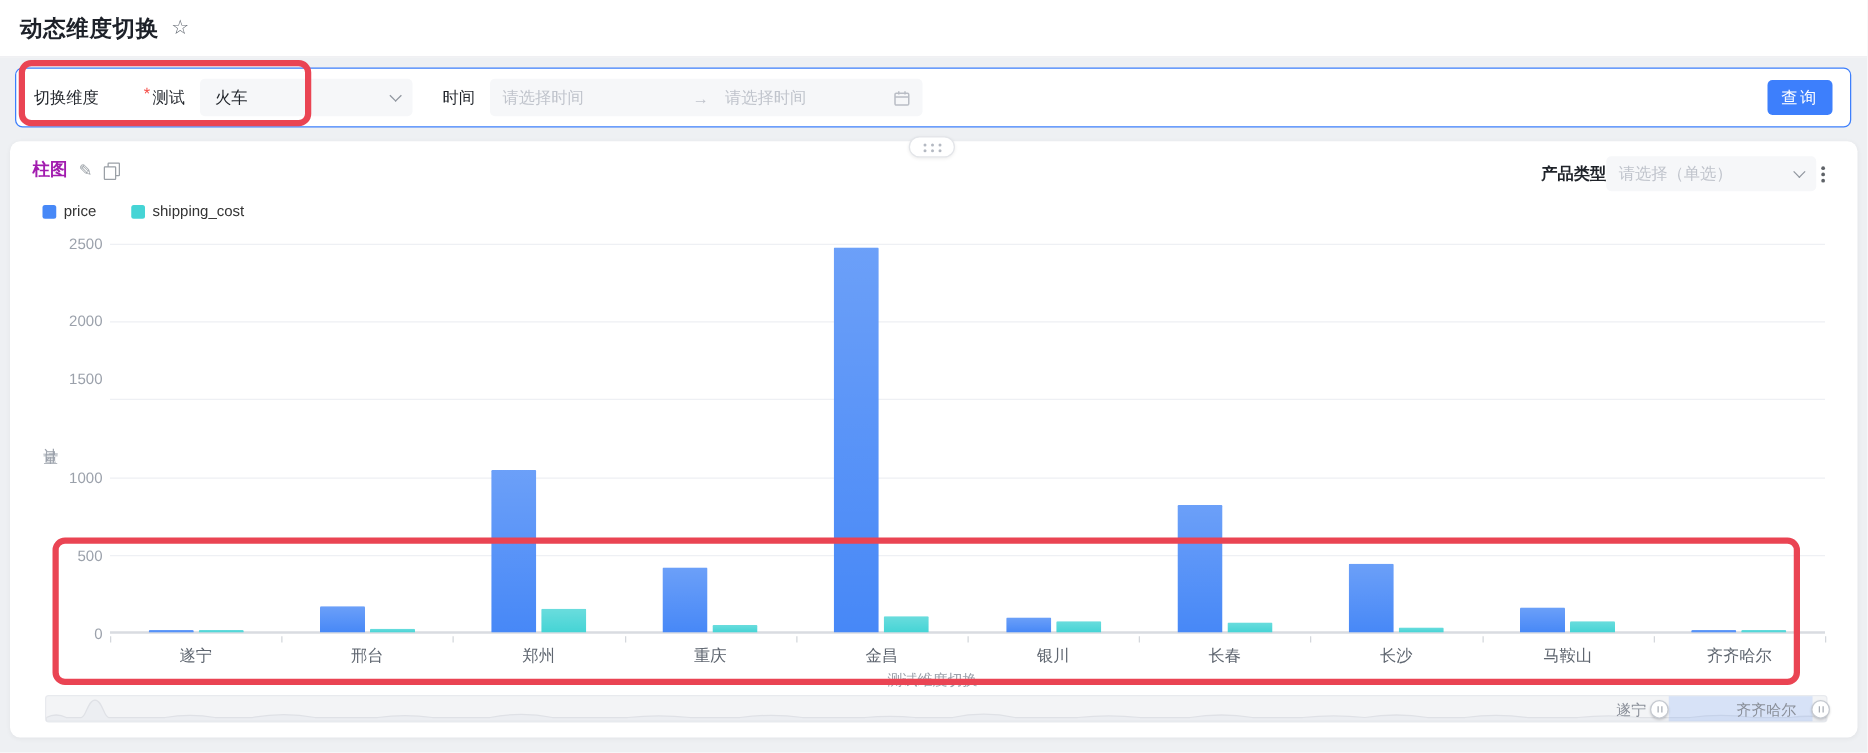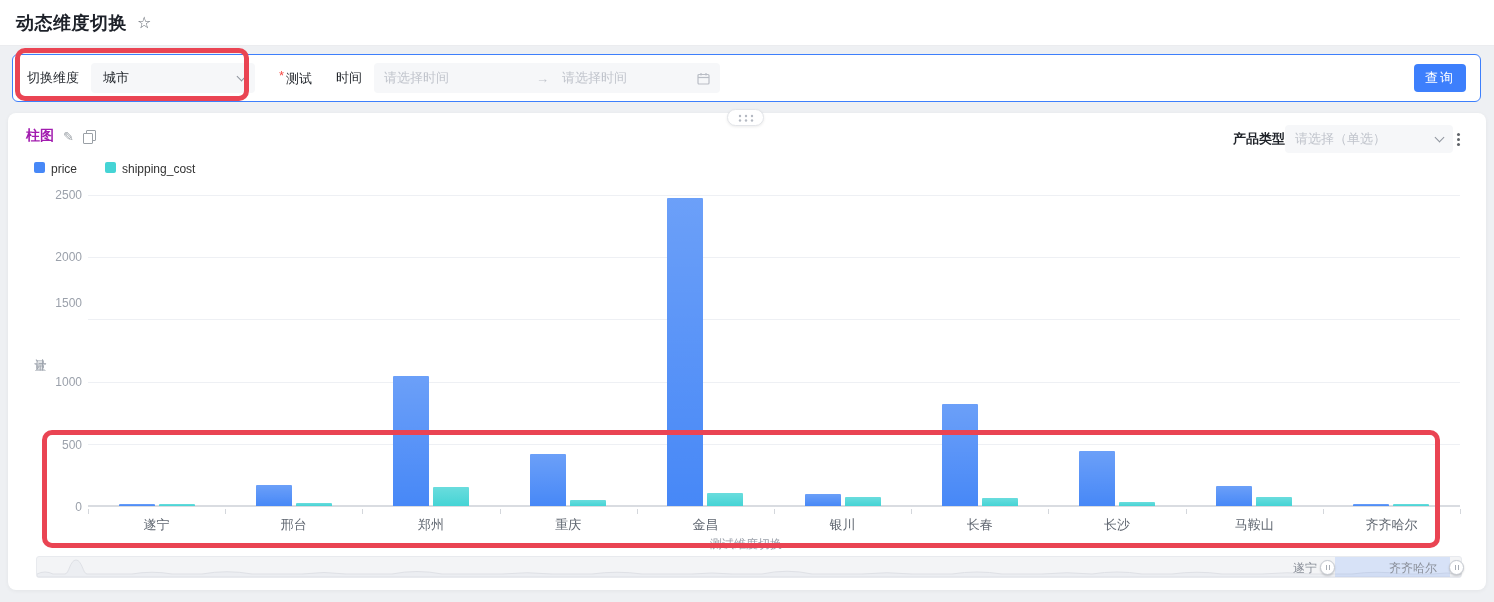--- a/index.html
+++ b/index.html
@@ -44,21 +44,21 @@
     border:1.2px solid #9aa0a6;border-radius:1px;}
   .icon-copy::before{content:"";position:absolute;left:0;top:3px;width:8px;height:9px;
     border:1.2px solid #9aa0a6;border-radius:1px;background:#fff;z-index:1;}
   .panel-controls{position:absolute;right:22px;top:12px;display:flex;align-items:center;gap:0;}
   .pc-label{font-size:13px;font-weight:bold;color:#1f2329;}
   .pc-select{width:168px;height:28px;background:#f6f7f9;border-radius:4px;display:flex;align-items:center;
     justify-content:space-between;padding:0 10px;font-size:13px;color:#c0c4cc;cursor:pointer;}
   .kebab{width:3px;height:3px;border-radius:50%;background:#5f6368;margin:0 4px;
     box-shadow:0 -5px 0 #5f6368,0 5px 0 #5f6368;cursor:pointer;}
   .legend{position:absolute;left:26px;top:49px;display:flex;gap:28px;}
-  .legend-item{display:flex;cursor:pointer;}
+  .legend-item{display:flex;align-items:center;cursor:pointer;}
   .swatch{width:11px;height:11px;border-radius:2px;margin-right:6px;}
   .legend-text{font-size:12px;color:#333;}
   
   .plot-wrap{position:absolute;left:80px;top:82px;width:1372px;height:312px;}
   .axis-line{position:absolute;left:0;right:0;bottom:0;height:2px;background:#d9dce1;}
   .gridline{position:absolute;left:0;right:0;height:1px;background:#eef0f4;}
   .bar{position:absolute;bottom:1px;width:36px;border-radius:1px 1px 0 0;
     background-image:linear-gradient(rgba(255,255,255,.2),rgba(255,255,255,0));}
   .xtick{position:absolute;bottom:-7px;width:1px;height:5px;background:#d4d7dc;}
   .y-axis-labels{position:absolute;left:24px;top:82px;width:50px;height:312px;}
@@ -86,27 +86,27 @@
 </head>
 <body>
 
 <div class="title-bar">
   <span class="page-title">动态维度切换</span>
   <span class="star">☆</span>
 </div>
 
 <div class="filter-panel">
   <span class="f-label" style="margin-right:12px">切换维度</span>
-  <div class="select" style="width:164px">
-    <span>城市</span>
-    <span class="chev"></span>
-  </div>
   <span style="margin-left:24px">
     <span class="required">*</span><span class="f-label">测试</span>
   </span>
+  <div class="select" style="width:170px;margin-left:12px">
+    <span>火车</span>
+    <span class="chev"></span>
+  </div>
   <span class="f-label" style="margin-left:24px;margin-right:12px">时间</span>
   <div class="date-range">
     <span class="ph1">请选择时间</span>
     <span class="arrow">→</span>
     <span class="ph2">请选择时间</span>
     <svg width="13" height="13" viewBox="0 0 13 13">
       <rect x="1" y="2.5" width="11" height="9.5" rx="1" fill="none" stroke="#b9bdc5" stroke-width="1.2"></rect>
       <line x1="1" y1="5.5" x2="12" y2="5.5" stroke="#b9bdc5" stroke-width="1.2"></line>
       <line x1="4" y1="1" x2="4" y2="3.5" stroke="#b9bdc5" stroke-width="1.2"></line>
       <line x1="9" y1="1" x2="9" y2="3.5" stroke="#b9bdc5" stroke-width="1.2"></line>

